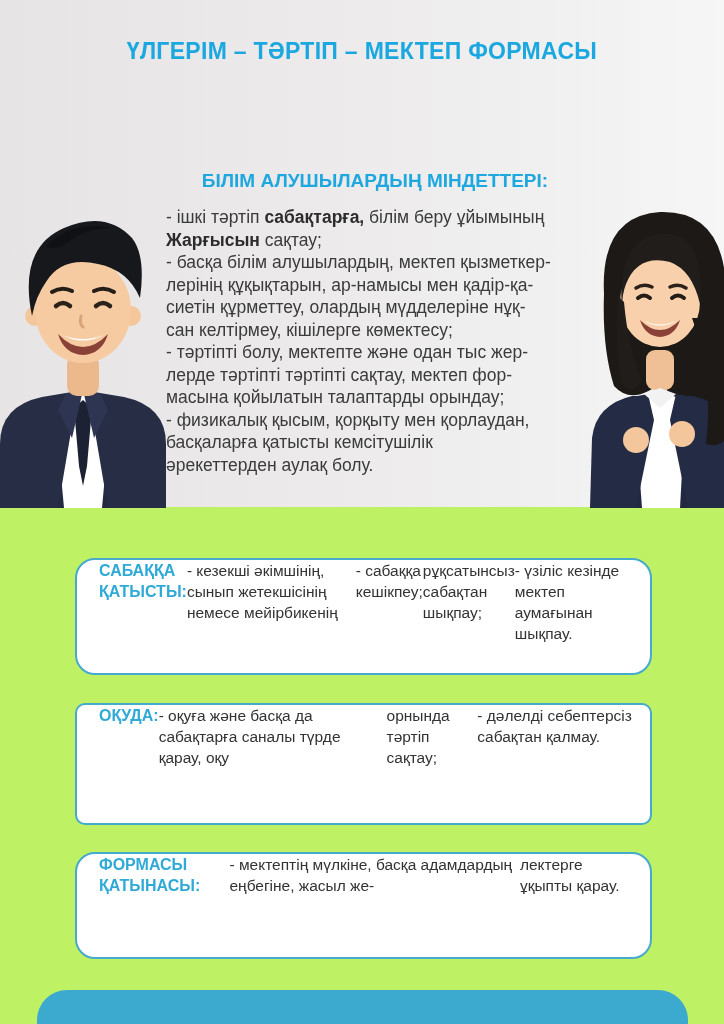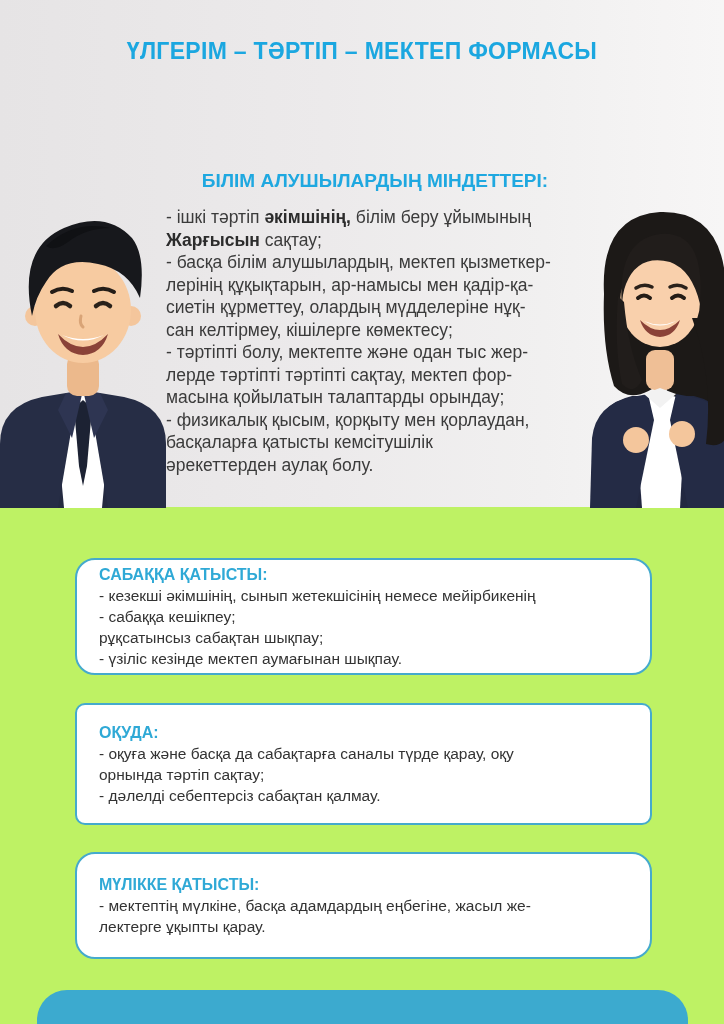--- a/index.html
+++ b/index.html
@@ -30,21 +30,21 @@
   }
   .duties-text {
     position:absolute; left:166px; top:206px; width:430px;
     font-size:17.5px; line-height:22.5px; color:#3b3b3b;
   }
   .duties-text b { color:#2c2c2c; }
   
   .rule-box {
     position:absolute; left:75px; width:577px;
     background:#ffffff; border:2.5px solid #45aacd; border-radius:20px;
-    display:flex; flex-direction:column; justify-content:center;
+    display:flex; justify-content:center;
     padding-left:22px; padding-right:18px;
   }
   .box-heading { font-size:16px; font-weight:bold; color:#2fa9d6; line-height:21px; }
   .box-line { font-size:15.5px; color:#333333; line-height:21px; }
   .bottom-bar {
     position:absolute; left:37px; top:990px; width:651px; height:80px;
     background:#3caacf; border-radius:30px;
   }
   .photo { position:absolute; }
   .photo-boy { left:-6px; top:194px; }
@@ -56,21 +56,21 @@
 <div id="page">
 
   <div class="gray-band">
 
     <div class="page-title">ҮЛГЕРІМ – ТӘРТІП – МЕКТЕП ФОРМАСЫ</div>
 
 
     <div class="duties-heading">БІЛІМ АЛУШЫЛАРДЫҢ МІНДЕТТЕРІ:</div>
 
     <div class="duties-text">
-      <div><span>- ішкі тәртіп </span><b>әкімшінің,</b><span> білім беру ұйымының</span></div>
+      <div><span>- ішкі тәртіп </span><b>сабақтарға,</b><span> білім беру ұйымының</span></div>
       <div><b>Жарғысын</b><span> сақтау;</span></div>
       <div>- басқа білім алушылардың, мектеп қызметкер-</div>
       <div>лерінің құқықтарын, ар-намысы мен қадір-қа-</div>
       <div>сиетін құрметтеу, олардың мүдделеріне нұқ-</div>
       <div>сан келтірмеу, кішілерге көмектесу;</div>
       <div>- тәртіпті болу, мектепте және одан тыс жер-</div>
       <div>лерде тәртіпті тәртіпті сақтау, мектеп фор-</div>
       <div>масына қойылатын талаптарды орындау;</div>
       <div>- физикалық қысым, қорқыту мен қорлаудан,</div>
       <div>басқаларға қатысты кемсітушілік</div>
@@ -159,20 +159,20 @@
   </div>
 
   <div class="rule-box" style="top:703px; height:122px;border-radius:10px;">
     <div class="box-heading">ОҚУДА:</div>
     <div class="box-line">- оқуға және басқа да сабақтарға саналы түрде қарау, оқу</div>
     <div class="box-line">орнында тәртіп сақтау;</div>
     <div class="box-line">- дәлелді себептерсіз сабақтан қалмау.</div>
   </div>
 
   <div class="rule-box" style="top:852px; height:107px;">
-    <div class="box-heading">МҮЛІККЕ ҚАТЫСТЫ:</div>
+    <div class="box-heading">ФОРМАСЫ ҚАТЫНАСЫ:</div>
     <div class="box-line">- мектептің мүлкіне, басқа адамдардың еңбегіне, жасыл же-</div>
     <div class="box-line">лектерге ұқыпты қарау.</div>
   </div>
 
   <div class="bottom-bar"></div>
 
 </div>
 
 </body></html>

